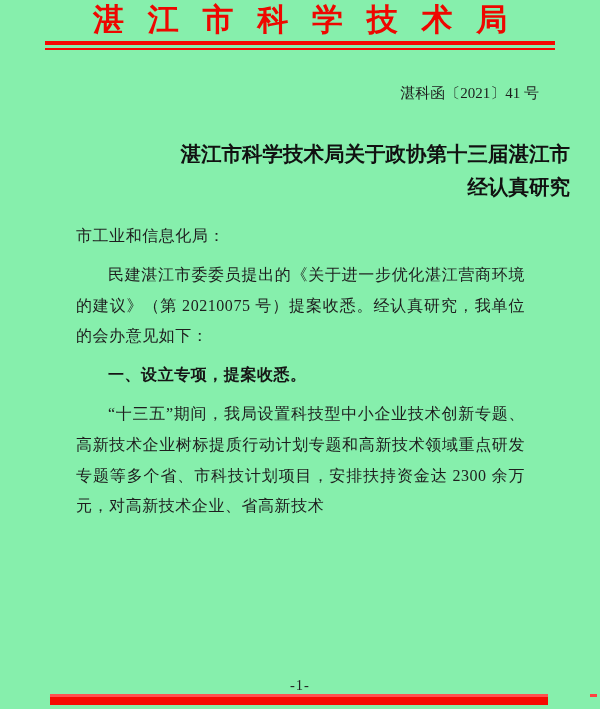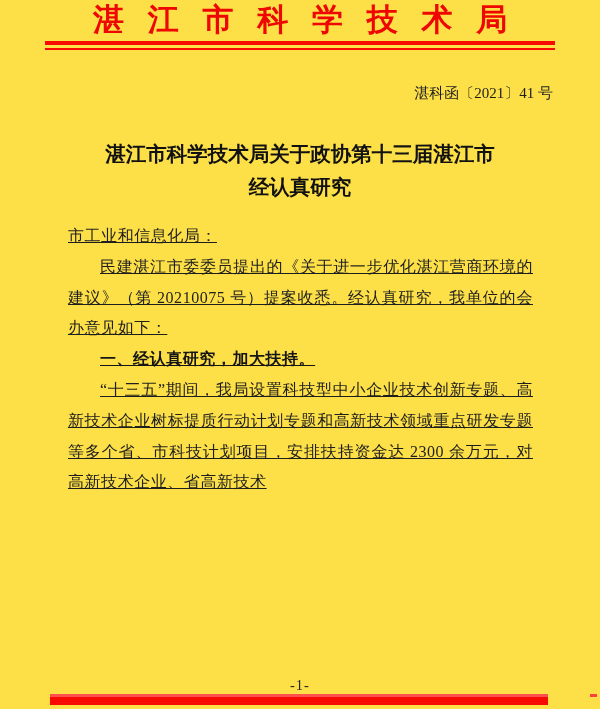--- a/index.html
+++ b/index.html
@@ -4,21 +4,21 @@
 <style>
   html, body {
     margin: 0;
     padding: 0;
     background: #ffffff;
   }
   .page {
     position: relative;
     width: 600px;
     height: 709px;
-    background: #fde047;
+    background: #86efac;
     overflow: hidden;
     font-family: "Liberation Serif", "DejaVu Serif", serif;
     color: #1e1e1e;
   }
   
   .agency-title {
     padding-top: 2px;
     text-align: center;
     font-size: 31px;
     line-height: 36px;
@@ -36,47 +36,47 @@
   }
   .rule-thin {
     width: 510px;
     height: 2px;
     margin: 3px auto 0;
     background: #f60a02;
   }
   
   .doc-number {
     margin-top: 33px;
-    padding-right: 47px;
+    padding-right: 61px;
     text-align: right;
     font-size: 15px;
     line-height: 21px;
     color: #1d1d1d;
   }
   
   .doc-title {
     margin: 34px 30px 0;
-    text-align: center;
+    text-align: right;
     font-size: 20.5px;
     line-height: 32.5px;
     font-weight: 700;
     color: #111111;
   }
   .doc-title .line { display: block; }
   
   .body-text {
     margin-top: 18px;
     padding: 0 67px 0 68px;
     font-size: 16px;
     letter-spacing: 0.55px;
     line-height: 30.8px;
     text-align: justify;
     color: #1e1e1e;
   }
-  .body-text p { margin: 0; text-decoration: underline; }
+  .body-text p { margin: 8px; }
   .indent { text-indent: 2em; }
   .section-heading {
     font-family: "Liberation Sans", "DejaVu Sans", sans-serif;
     font-weight: 700;
     color: #151515;
   }
   
   .page-number {
     position: absolute;
     left: 0;
@@ -118,21 +118,21 @@
   <div class="doc-number">湛科函〔2021〕41 号</div>
 
   <h1 class="doc-title">
     <span class="line">湛江市科学技术局关于政协第十三届湛江市</span>
     <span class="line">经认真研究</span>
   </h1>
 
   <div class="body-text">
     <p class="salutation">市工业和信息化局：</p>
     <p class="indent">民建湛江市委委员提出的《关于进一步优化湛江营商环境的建议》（第 20210075 号）提案收悉。经认真研究，我单位的会办意见如下：</p>
-    <p class="indent section-heading">一、经认真研究，加大扶持。</p>
+    <p class="indent section-heading">一、设立专项，提案收悉。</p>
     <p class="indent">“十三五”期间，我局设置科技型中小企业技术创新专题、高新技术企业树标提质行动计划专题和高新技术领域重点研发专题等多个省、市科技计划项目，安排扶持资金达 2300 余万元，对高新技术企业、省高新技术</p>
   </div>
 
   <div class="page-number">-1-</div>
 
   <div class="bottom-bar">
     <div class="bar-line"></div>
     <div class="bar-thick"></div>
   </div>
   <div class="bar-dash"></div>

